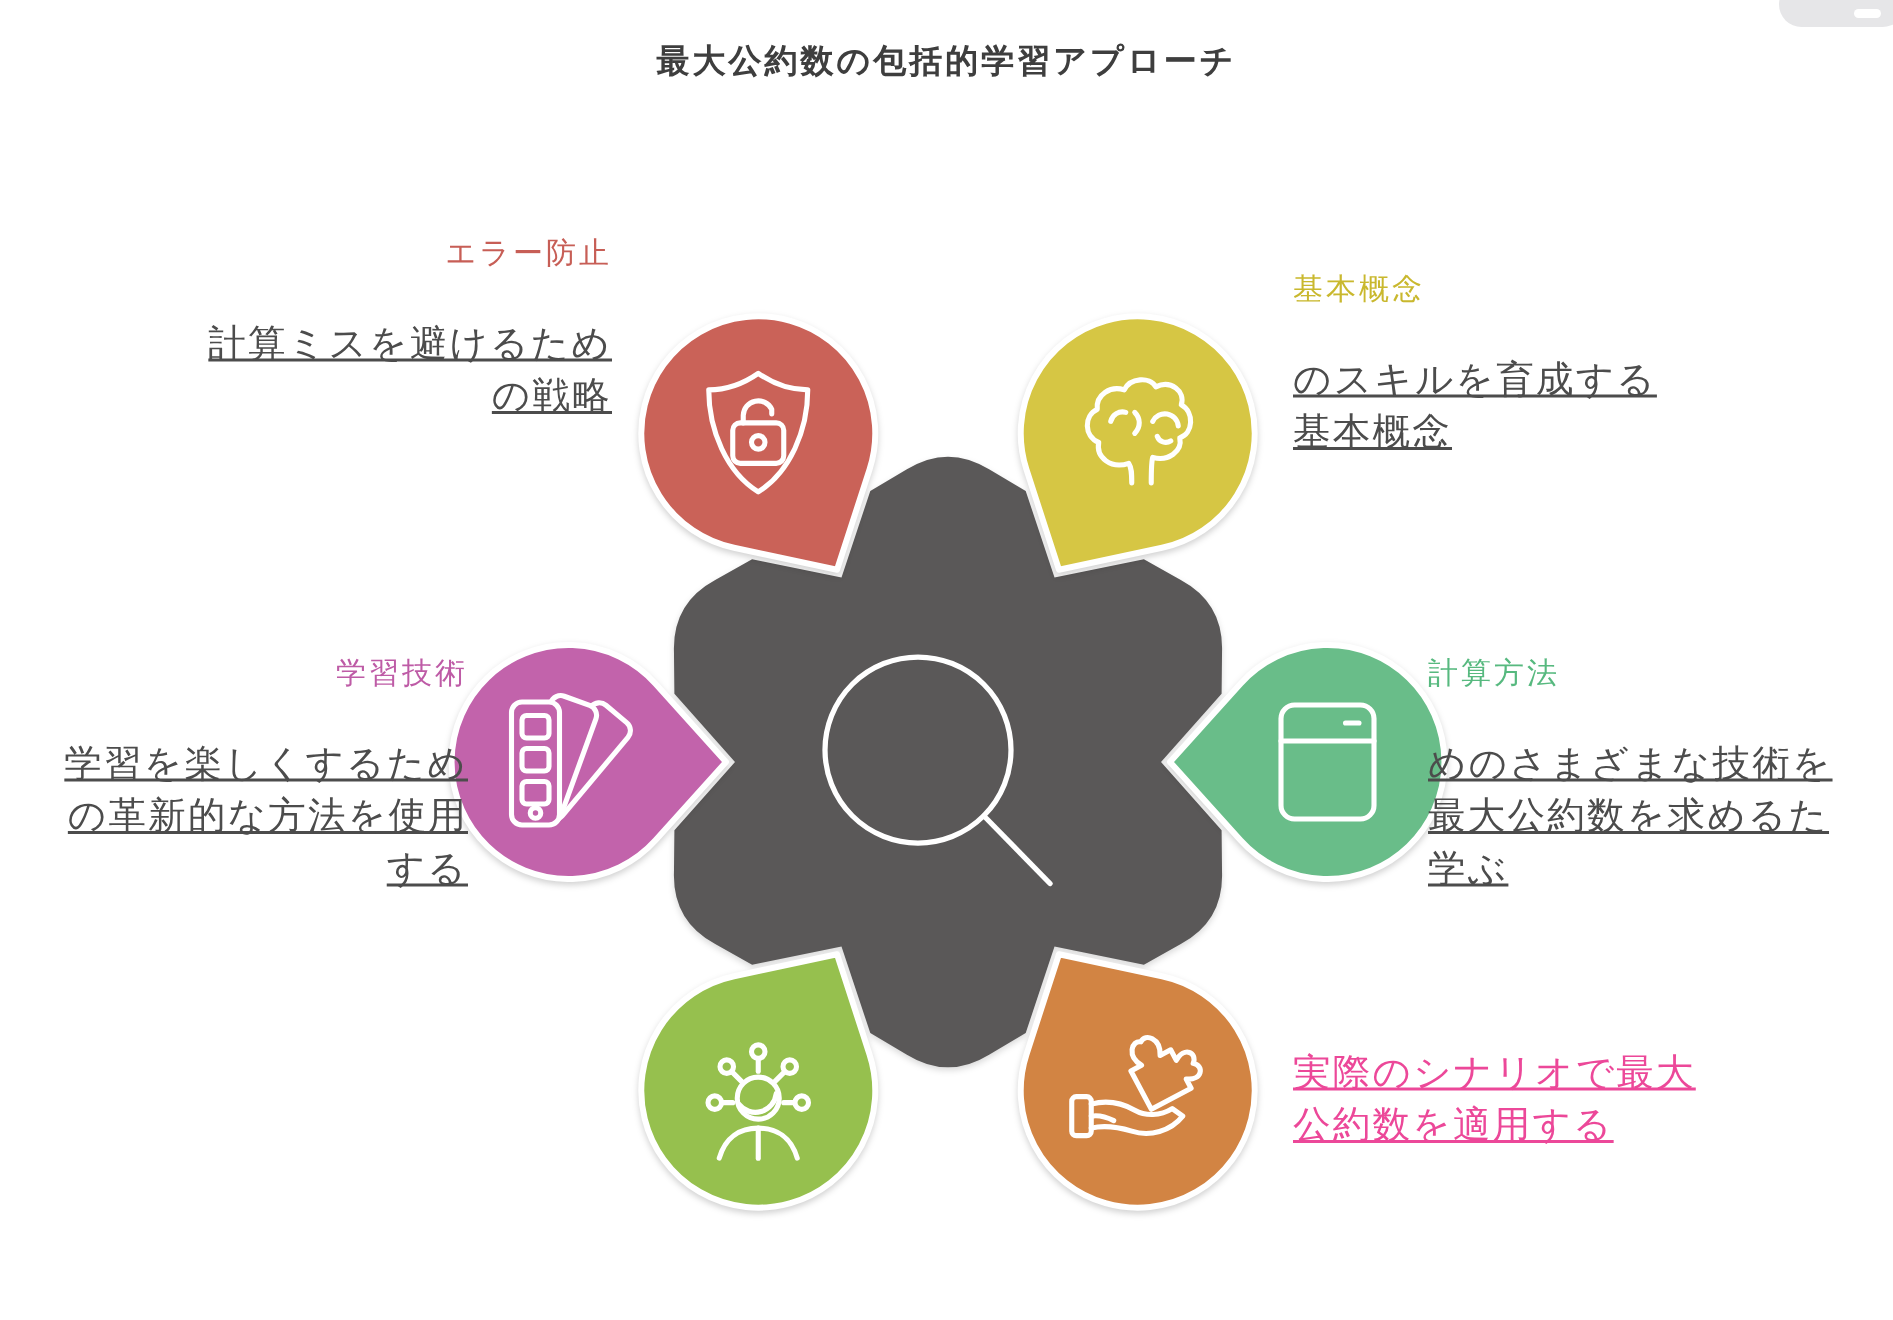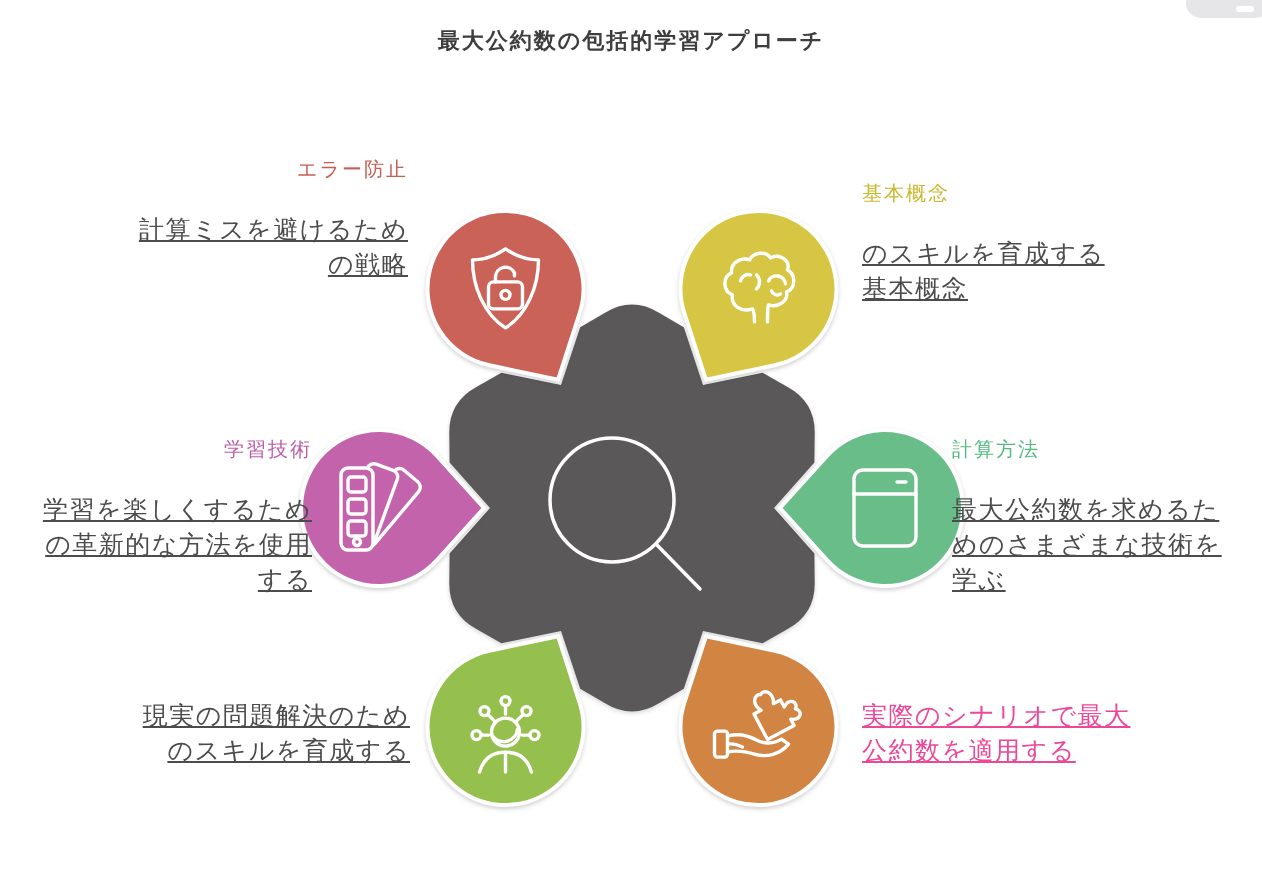--- a/index.html
+++ b/index.html
@@ -131,31 +131,27 @@
     <p class="section-desc" style="color: rgb(76, 76, 76);">
       <span>学習を楽しくするため</span>
       <span>の革新的な方法を使用</span>
       <span>する</span>
     </p>
   </div>
 
   <div class="section align-left" style="left:952px;top:430px;width:272px;">
     <h2 class="section-title" style="color: rgb(87, 185, 127);">計算方法</h2>
     <p class="section-desc" style="color: rgb(76, 76, 76);">
+      <span>めのさまざまな技術を</span>
       <span>最大公約数を求めるた</span>
-      <span>めのさまざまな技術を</span>
       <span>学ぶ</span>
     </p>
   </div>
 
   <div class="section align-right" style="right:852px;top:698px;">
-    <p class="section-desc" style="color: rgb(76, 76, 76);">
-      <span>現実の問題解決のため</span>
-      <span>のスキルを育成する</span>
-    </p>
   </div>
 
   <div class="section align-left" style="left:862px;top:698px;">
     <p class="section-desc" style="color: #ec4899;">
       <span>実際のシナリオで最大</span>
       <span>公約数を適用する</span>
     </p>
   </div>
 
 </div>

